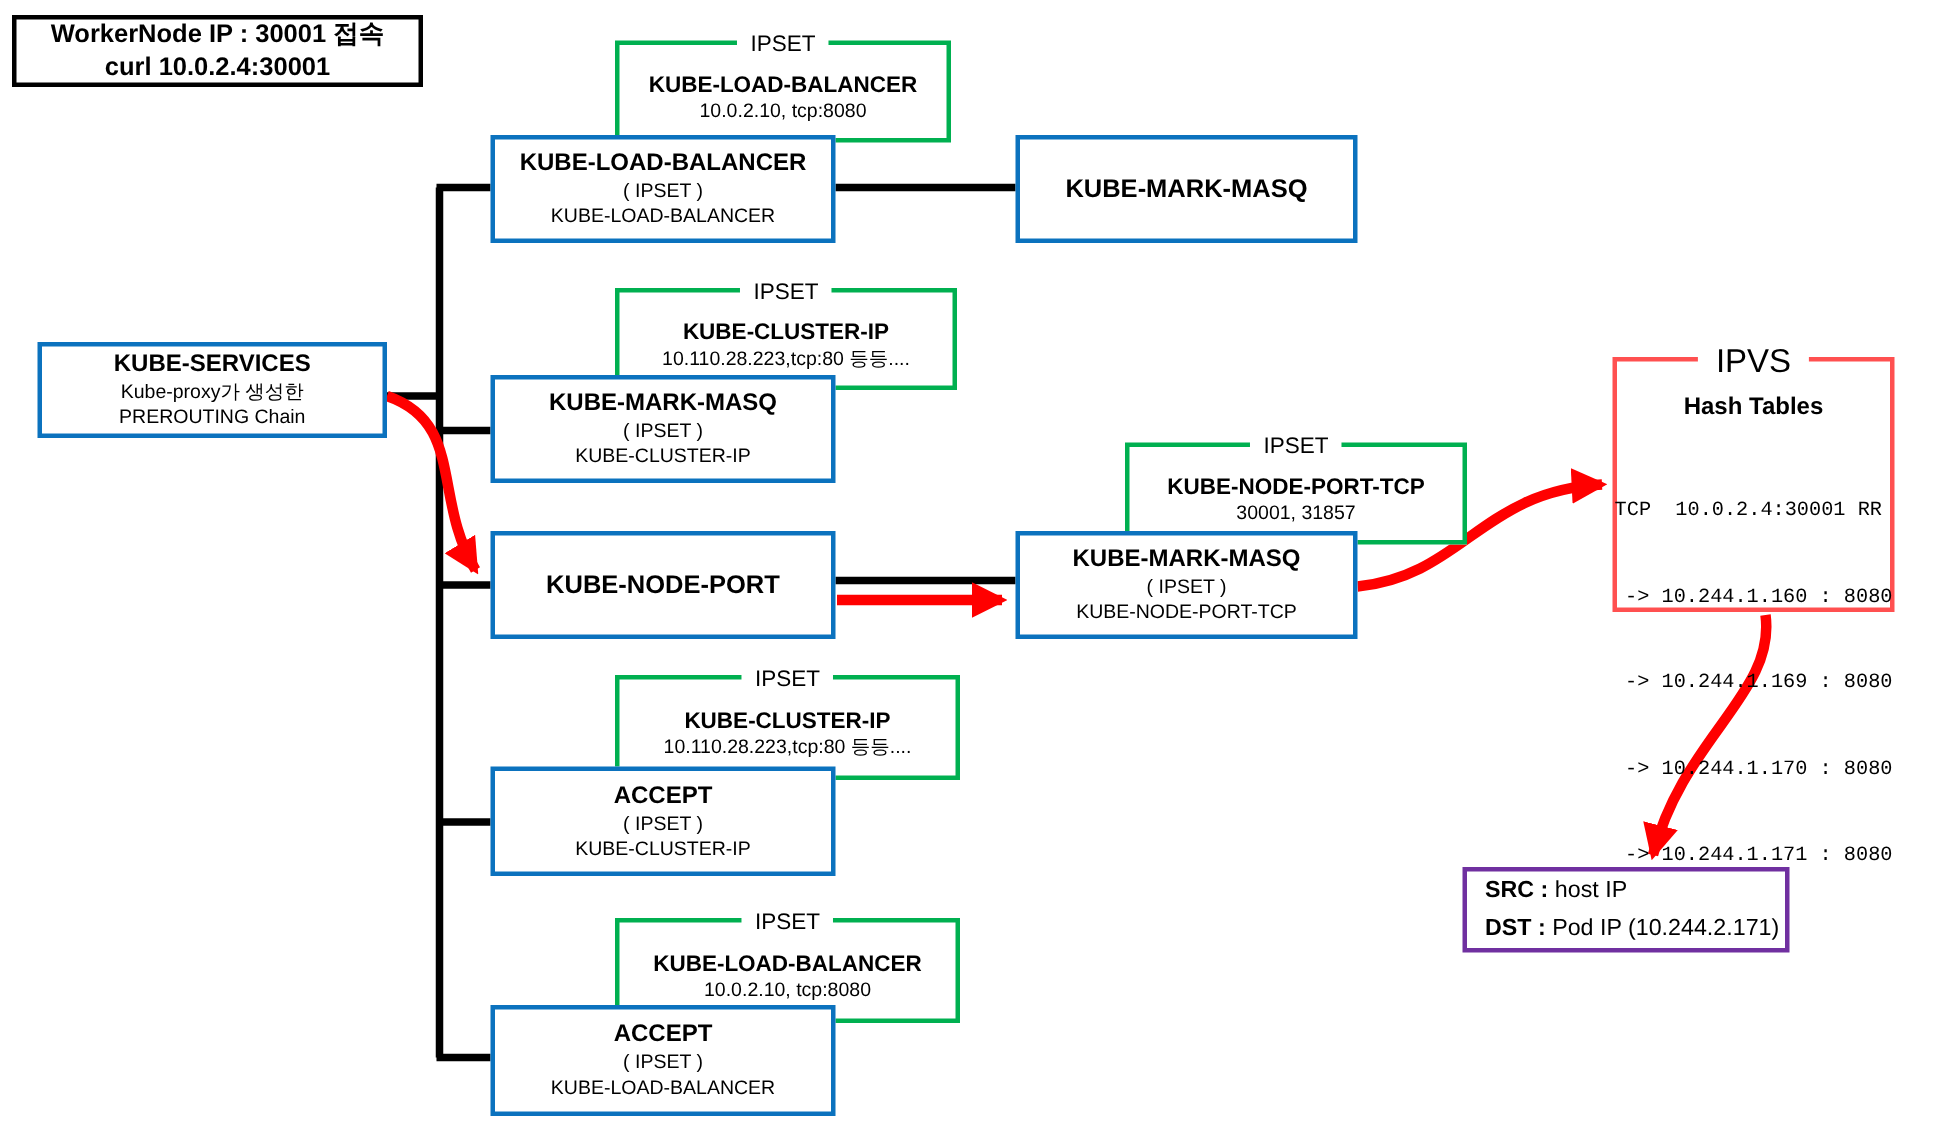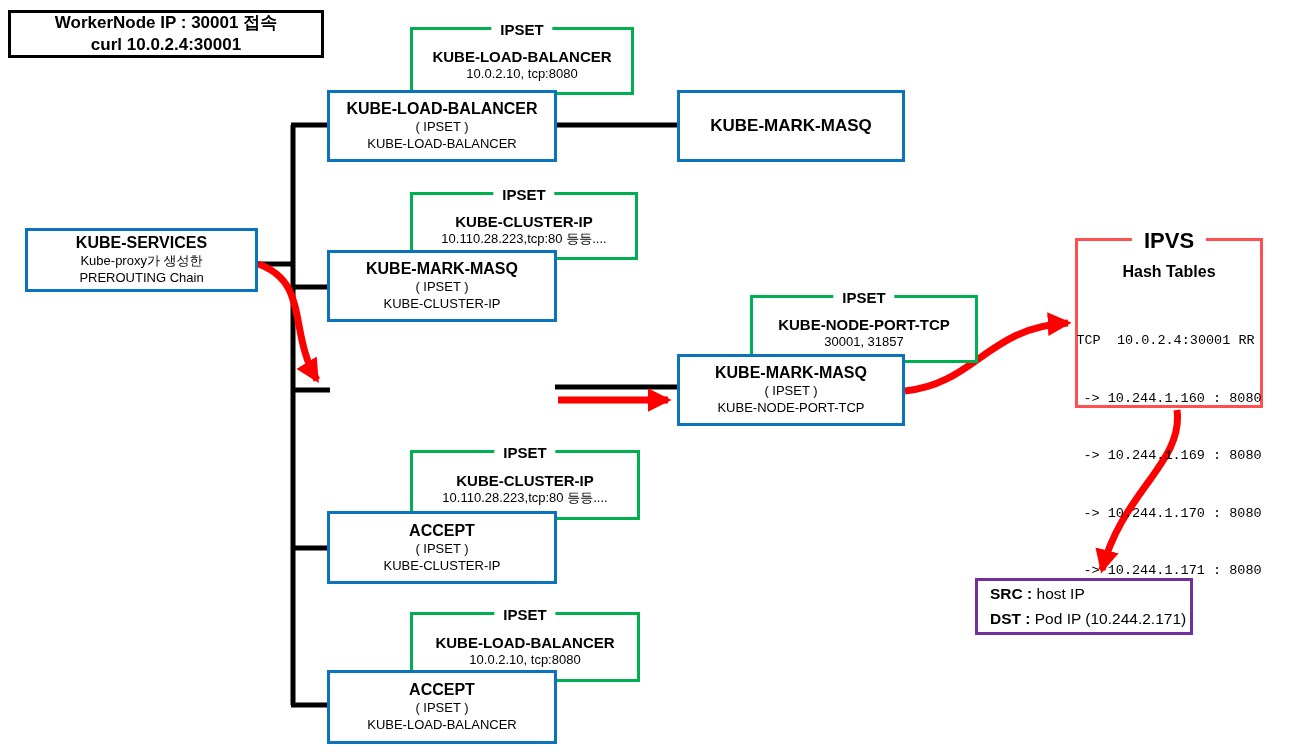--- a/index.html
+++ b/index.html
@@ -7,21 +7,21 @@
   body { font-family:"Liberation Sans","DejaVu Sans",sans-serif; color:#000; }
   .canvas { position:relative; width:1290px; height:752px; background:#fff; overflow:hidden; }
   .wires { position:absolute; left:0; top:0; z-index:1; pointer-events:none; }
   .box { position:absolute; background:#fff; display:flex; flex-direction:column; justify-content:center; align-items:center; text-align:center; }
   .blackbox { border:3px solid #000; z-index:3; }
   .blue  { border:3px solid #0B72BE; z-index:3; }
   .green { border:3px solid #00B050; z-index:2; }
   .ipvs  { border:3px solid #FF5050; z-index:3; justify-content:flex-start; padding-top:18px; }
   .purple{ border:3px solid #7030A0; z-index:3; align-items:flex-start; padding-left:12px; }
   .legend { position:absolute; top:0; left:50%; transform:translate(-50%,-50%); background:#fff;
-            padding:0 9px; font-weight:bold; font-size:15px; line-height:20px; white-space:nowrap; }
+            padding:0 9px; font-weight:normal; font-size:15px; line-height:20px; white-space:nowrap; }
   .legend-big { font-size:22px; line-height:26px; padding:0 12px; }
   .t-bold17 { font-weight:bold; font-size:17px; line-height:1.3; }
   .t-bold16 { font-weight:bold; font-size:16px; line-height:1.25; }
   .t-bold15 { font-weight:bold; font-size:15px; line-height:1.3; }
   .t-sub    { font-size:13px; line-height:1.3; color:#000000; }
   .green .t-bold15 { margin-top:8px; }
   .ipvs-title { font-weight:bold; font-size:16px; margin-top:4px; }
   .ipvs-entries { margin-top:12px; text-align:left; font-size:13.5px; line-height:1.42; white-space:pre;font-family:Liberation Mono, monospace; }
   .ipvs-target { padding-left:7px; }
   .res-line { font-size:15.5px; line-height:1.55; }
@@ -50,21 +50,21 @@
       <path d="M555 387 H680"></path>
     </g>
     <g stroke="#FF0000" stroke-width="7" fill="none">
       <path d="M258 264 C310 282 288 332 317 380" marker-end="url(#ah)"></path>
       <path d="M558 400 H668" marker-end="url(#ah)"></path>
       <path d="M905 391 C975 384 988 327 1068 323" marker-end="url(#ah)"></path>
       <path d="M1177 410 C1184 462 1122 492 1102 570" marker-end="url(#ah)"></path>
     </g>
   </svg>
 
-  <div class="box blackbox" style="left:8px;top:10px;width:316px;height:48px">
+  <div class="box blackbox" style="left:8px;top:10px;width:274px;height:48px">
     <div class="t-bold17">WorkerNode IP : 30001 접속</div>
     <div class="t-bold17">curl 10.0.2.4:30001</div>
   </div>
 
   <div class="box blue" style="left:25px;top:228px;width:233px;height:64px">
     <div class="t-bold16">KUBE-SERVICES</div>
     <div class="t-sub">Kube-proxy가 생성한</div>
     <div class="t-sub">PREROUTING Chain</div>
   </div>
 
@@ -107,20 +107,23 @@
   <div class="box blue" style="left:677px;top:90px;width:228px;height:72px">
     <div class="t-bold17">KUBE-MARK-MASQ</div>
   </div>
 
   <div class="box blue" style="left:327px;top:250px;width:230px;height:72px">
     <div class="t-bold16">KUBE-MARK-MASQ</div>
     <div class="t-sub">( IPSET )</div>
     <div class="t-sub">KUBE-CLUSTER-IP</div>
   </div>
 
+  <div class="box blue" style="left:327px;top:354px;width:230px;height:72px">
+    <div class="t-bold17">KUBE-NODE-PORT</div>
+  </div>
 
   <div class="box blue" style="left:677px;top:354px;width:228px;height:72px">
     <div class="t-bold16">KUBE-MARK-MASQ</div>
     <div class="t-sub">( IPSET )</div>
     <div class="t-sub">KUBE-NODE-PORT-TCP</div>
   </div>
 
   <div class="box blue" style="left:327px;top:511px;width:230px;height:73px">
     <div class="t-bold16">ACCEPT</div>
     <div class="t-sub">( IPSET )</div>

